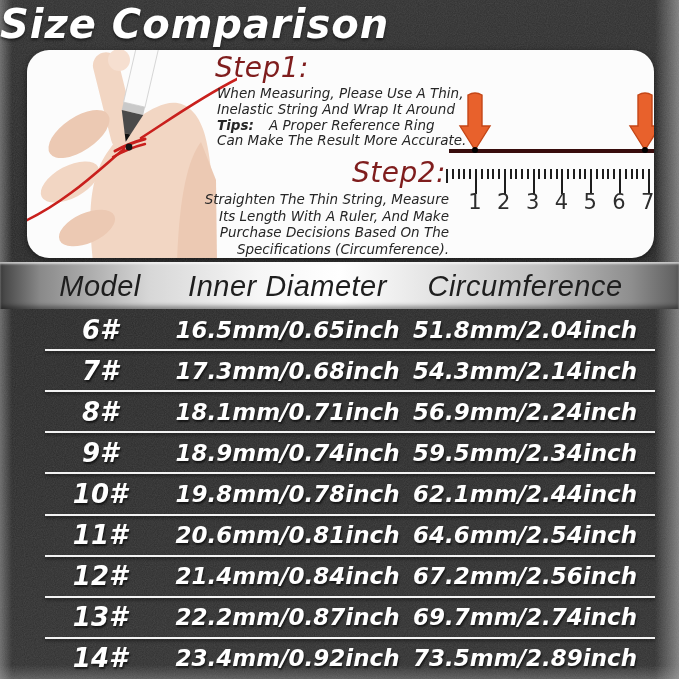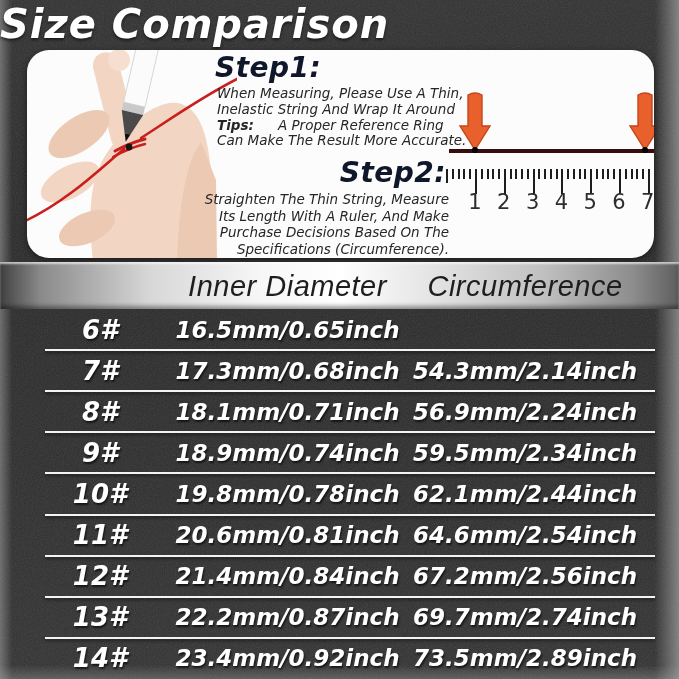--- a/index.html
+++ b/index.html
@@ -26,37 +26,37 @@
 
   
   .panel {
     position:absolute; z-index:3; left:27px; top:50px; width:627px; height:208px;
     background:#fcfcfc; border-radius:22px; overflow:hidden;
     box-shadow:0 2px 6px rgba(0,0,0,.5);
   }
   .hand-svg { position:absolute; left:0; top:0; }
 
   .step1-heading, .step2-heading {
-    position:absolute; font-style:italic; font-weight:bold; font-size:28px;
-    color:#0f172a; letter-spacing:.5px; white-space:nowrap;
+    position:absolute; font-style:italic; font-weight:normal; font-size:28px;
+    color:#7f1d1d; letter-spacing:.5px; white-space:nowrap;
   }
   .step1-heading { left:188px; top:1px; }
   .step2-heading { left:0; top:106px; width:419px; text-align:right; }
 
   .step1-body {
     position:absolute; left:190px; top:36px; z-index:2;
     font-style:italic; font-size:13.5px; line-height:15.8px; color:#262626;
     white-space:nowrap;
   }
   .step2-body {
     position:absolute; left:150px; top:141px; width:272px; text-align:right; z-index:2;
     font-style:italic; font-size:13.5px; line-height:16.6px; color:#262626;
     white-space:nowrap;
   }
-  .tips-label { font-weight:bold; margin-right:24px; }
+  .tips-label { font-weight:bold; margin-right:15px; }
 
   
   .ruler { position:absolute; left:0; top:0; width:627px; height:208px; pointer-events:none; }
   .arrow-svg { position:absolute; top:40px; }
   .string-line { position:absolute; left:422px; top:99px; width:205px; height:4px; background:#380c0c; }
   .pen-dot { position:absolute; top:97px; width:6px; height:6px; border-radius:50%; background:#000; }
   .tick { position:absolute; width:2px; background:#1d1d1d; top:119px; }
   .tick.short { height:10px; }
   .tick.tall  { height:14px; }
   .tick.num-tick { height:20px; top:124px; width:2px; }
@@ -227,28 +227,30 @@
           <span class="r-num" style="left: 563.2px;">5</span>
           <div class="tick num-tick" style="left: 592px;"></div>
           <span class="r-num" style="left: 592px;">6</span>
           <div class="tick num-tick" style="left: 620.8px;"></div>
           <span class="r-num" style="left: 620.8px;">7</span>
         </div>
     </div>
   </div>
 
   <div class="thead">
+    <div class="hcell c1">Model</div>
     <div class="hcell c2">Inner Diameter</div>
     <div class="hcell c3">Circumference</div>
   </div>
 
   <div class="tbody" id="tbody">
     <div class="trow">
       <div class="cell model c1">6#</div>
       <div class="cell val c2">16.5mm/0.65inch</div>
+      <div class="cell val c3">51.8mm/2.04inch</div>
       <div class="sep"></div>
     </div>
 
     <div class="trow">
       <div class="cell model c1">7#</div>
       <div class="cell val c2">17.3mm/0.68inch</div>
       <div class="cell val c3">54.3mm/2.14inch</div>
       <div class="sep"></div>
     </div>
 

